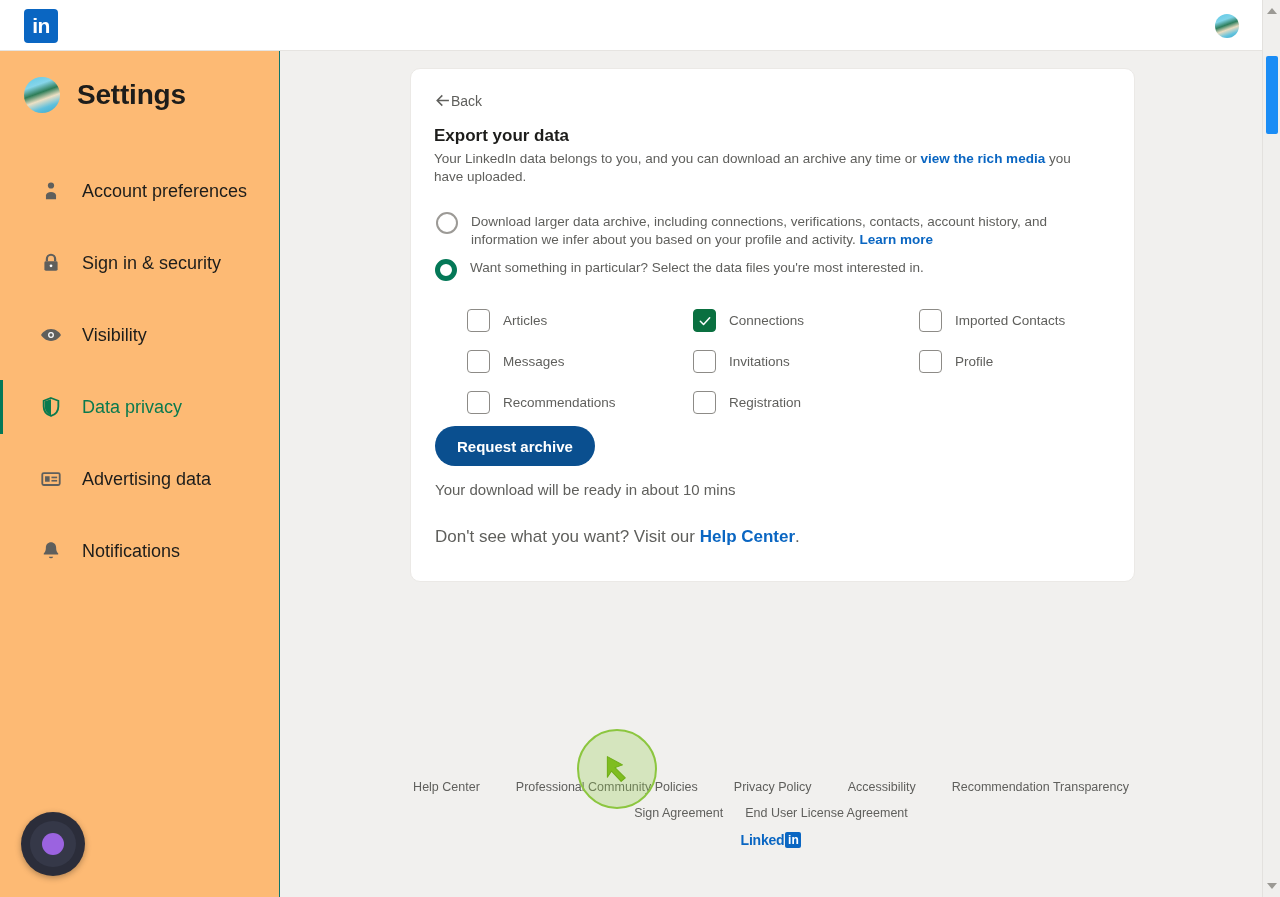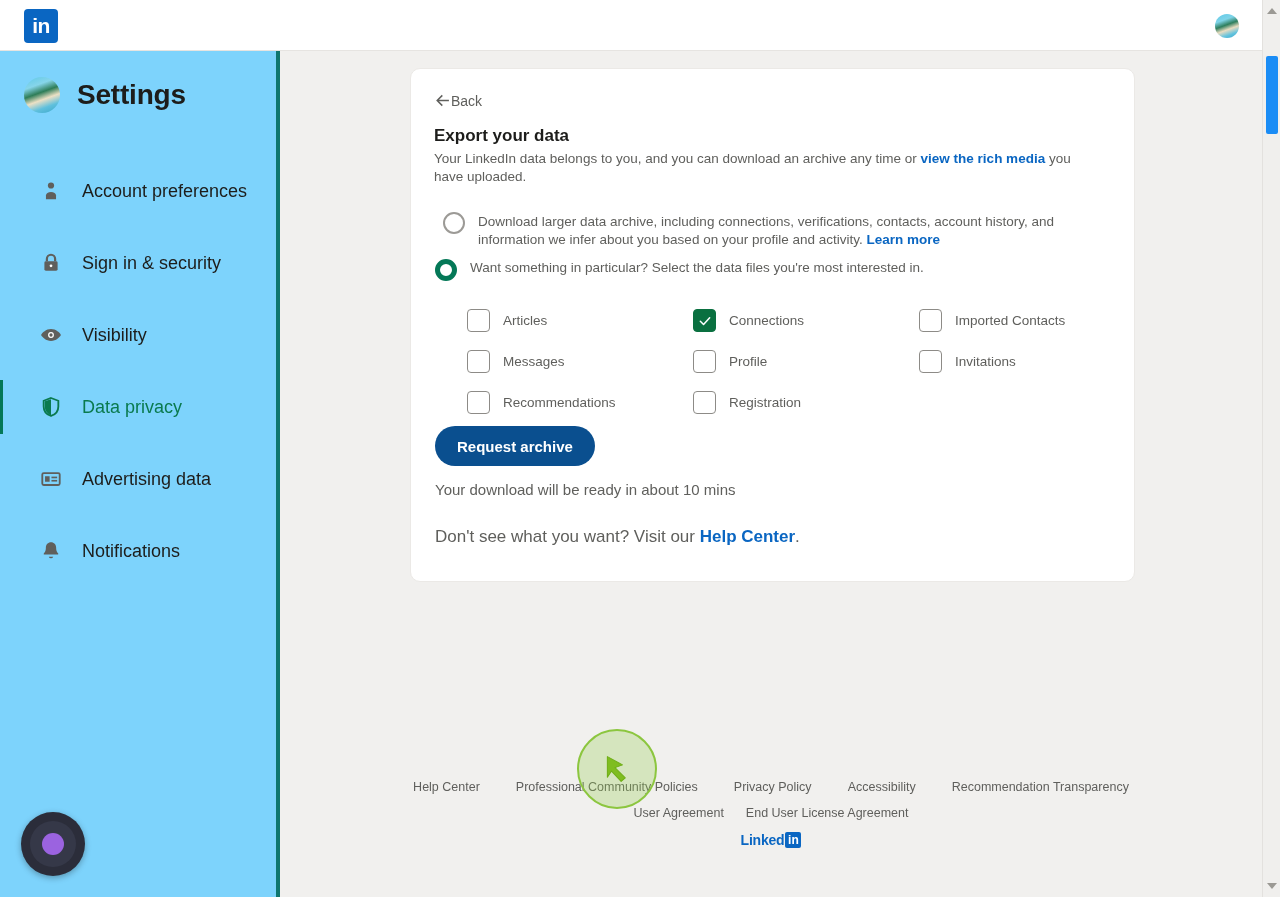--- a/index.html
+++ b/index.html
@@ -25,21 +25,21 @@
   }
   .topbar-avatar {
     position: absolute; right: 23px; top: 14px; width: 24px; height: 24px;
     border-radius: 50%; overflow: hidden;
     background: linear-gradient(160deg,#5ec8e8 0%, #7fd4e8 28%, #2f7f5e 46%, #e9dcc0 62%, #63c3de 80%, #3aa6c9 100%);
   }
 
   
   .sidebar {
     position: absolute; left: 0; top: 51px; width: 280px; height: 846px;
-    background: #7dd3fc; border-right: 4px solid #0f766e;
+    background: #fdba74; border-right: 1px solid #0f766e;
   }
   .settings-head {
     position: absolute; left: 24px; top: 26px;
     display: flex; align-items: center; gap: 17px;
   }
   .settings-avatar {
     width: 36px; height: 36px; border-radius: 50%; overflow: hidden;
     background: linear-gradient(160deg,#5ec8e8 0%, #86d5ea 26%, #2e7d58 44%, #ece0c4 60%, #5fc0dd 78%, #3aa6c9 100%);
   }
   .settings-title { font-size: 28px; font-weight: 700; color: #1d1d1b; letter-spacing: -0.2px; }
@@ -74,21 +74,21 @@
     font-size: 17px; font-weight: 600; color: #1d1d1b;
   }
   .card-desc {
     position: absolute; left: 23px; top: 81px; width: 658px;
     font-size: 13.5px; line-height: 18px; color: #5f5f5c;
   }
   .link { color: #0a66c2; font-weight: 700; text-decoration: none; cursor: pointer; }
 
   
   .radio-row { position: absolute; display: flex; gap: 13px; }
-  .radio-row.r1 { left: 32px; top: 143px; width: 660px; align-items: flex-start; }
+  .radio-row.r1 { left: 25px; top: 143px; width: 660px; align-items: flex-start; }
   .radio-row.r2 { left: 24px; top: 190px; width: 660px; align-items: flex-start; }
   .radio {
     flex: 0 0 22px; width: 22px; height: 22px; border-radius: 50%;
     border: 2px solid #9c9a96; background: #fff; cursor: pointer;
   }
   .radio.checked {
     border-color: #047857; border-width: 5px;
   }
   .radio-text { font-size: 13.5px; line-height: 18px; color: #5f5f5c; padding-top: 1px; }
   .radio-row.r2 .radio-text { padding-top: 0; }
@@ -331,28 +331,28 @@
         <span class="cb-box">
           
         </span>
         <span class="cb-label">Messages</span>
       </label>
 
       <label class="cb-item">
         <span class="cb-box">
           
         </span>
+        <span class="cb-label">Invitations</span>
+      </label>
+
+      <label class="cb-item">
+        <span class="cb-box">
+          
+        </span>
         <span class="cb-label">Profile</span>
-      </label>
-
-      <label class="cb-item">
-        <span class="cb-box">
-          
-        </span>
-        <span class="cb-label">Invitations</span>
       </label>
 
       <label class="cb-item">
         <span class="cb-box">
           
         </span>
         <span class="cb-label">Recommendations</span>
       </label>
 
       <label class="cb-item">
@@ -376,21 +376,21 @@
 
   <div class="footer">
     <div class="frow r1">
       <span class="flink">Help Center</span>
       <span class="flink">Professional Community Policies</span>
       <span class="flink">Privacy Policy</span>
       <span class="flink">Accessibility</span>
       <span class="flink">Recommendation Transparency</span>
     </div>
     <div class="frow r2">
-      <span class="flink">User Agreement</span>
+      <span class="flink">Sign Agreement</span>
       <span class="flink">End User License Agreement</span>
     </div>
     <div class="flogo">
       <span class="word">Linked</span>
       <span class="sq">in</span>
     </div>
   </div>
 
   <div class="click-ring">
     <svg viewBox="0 0 64 64">

